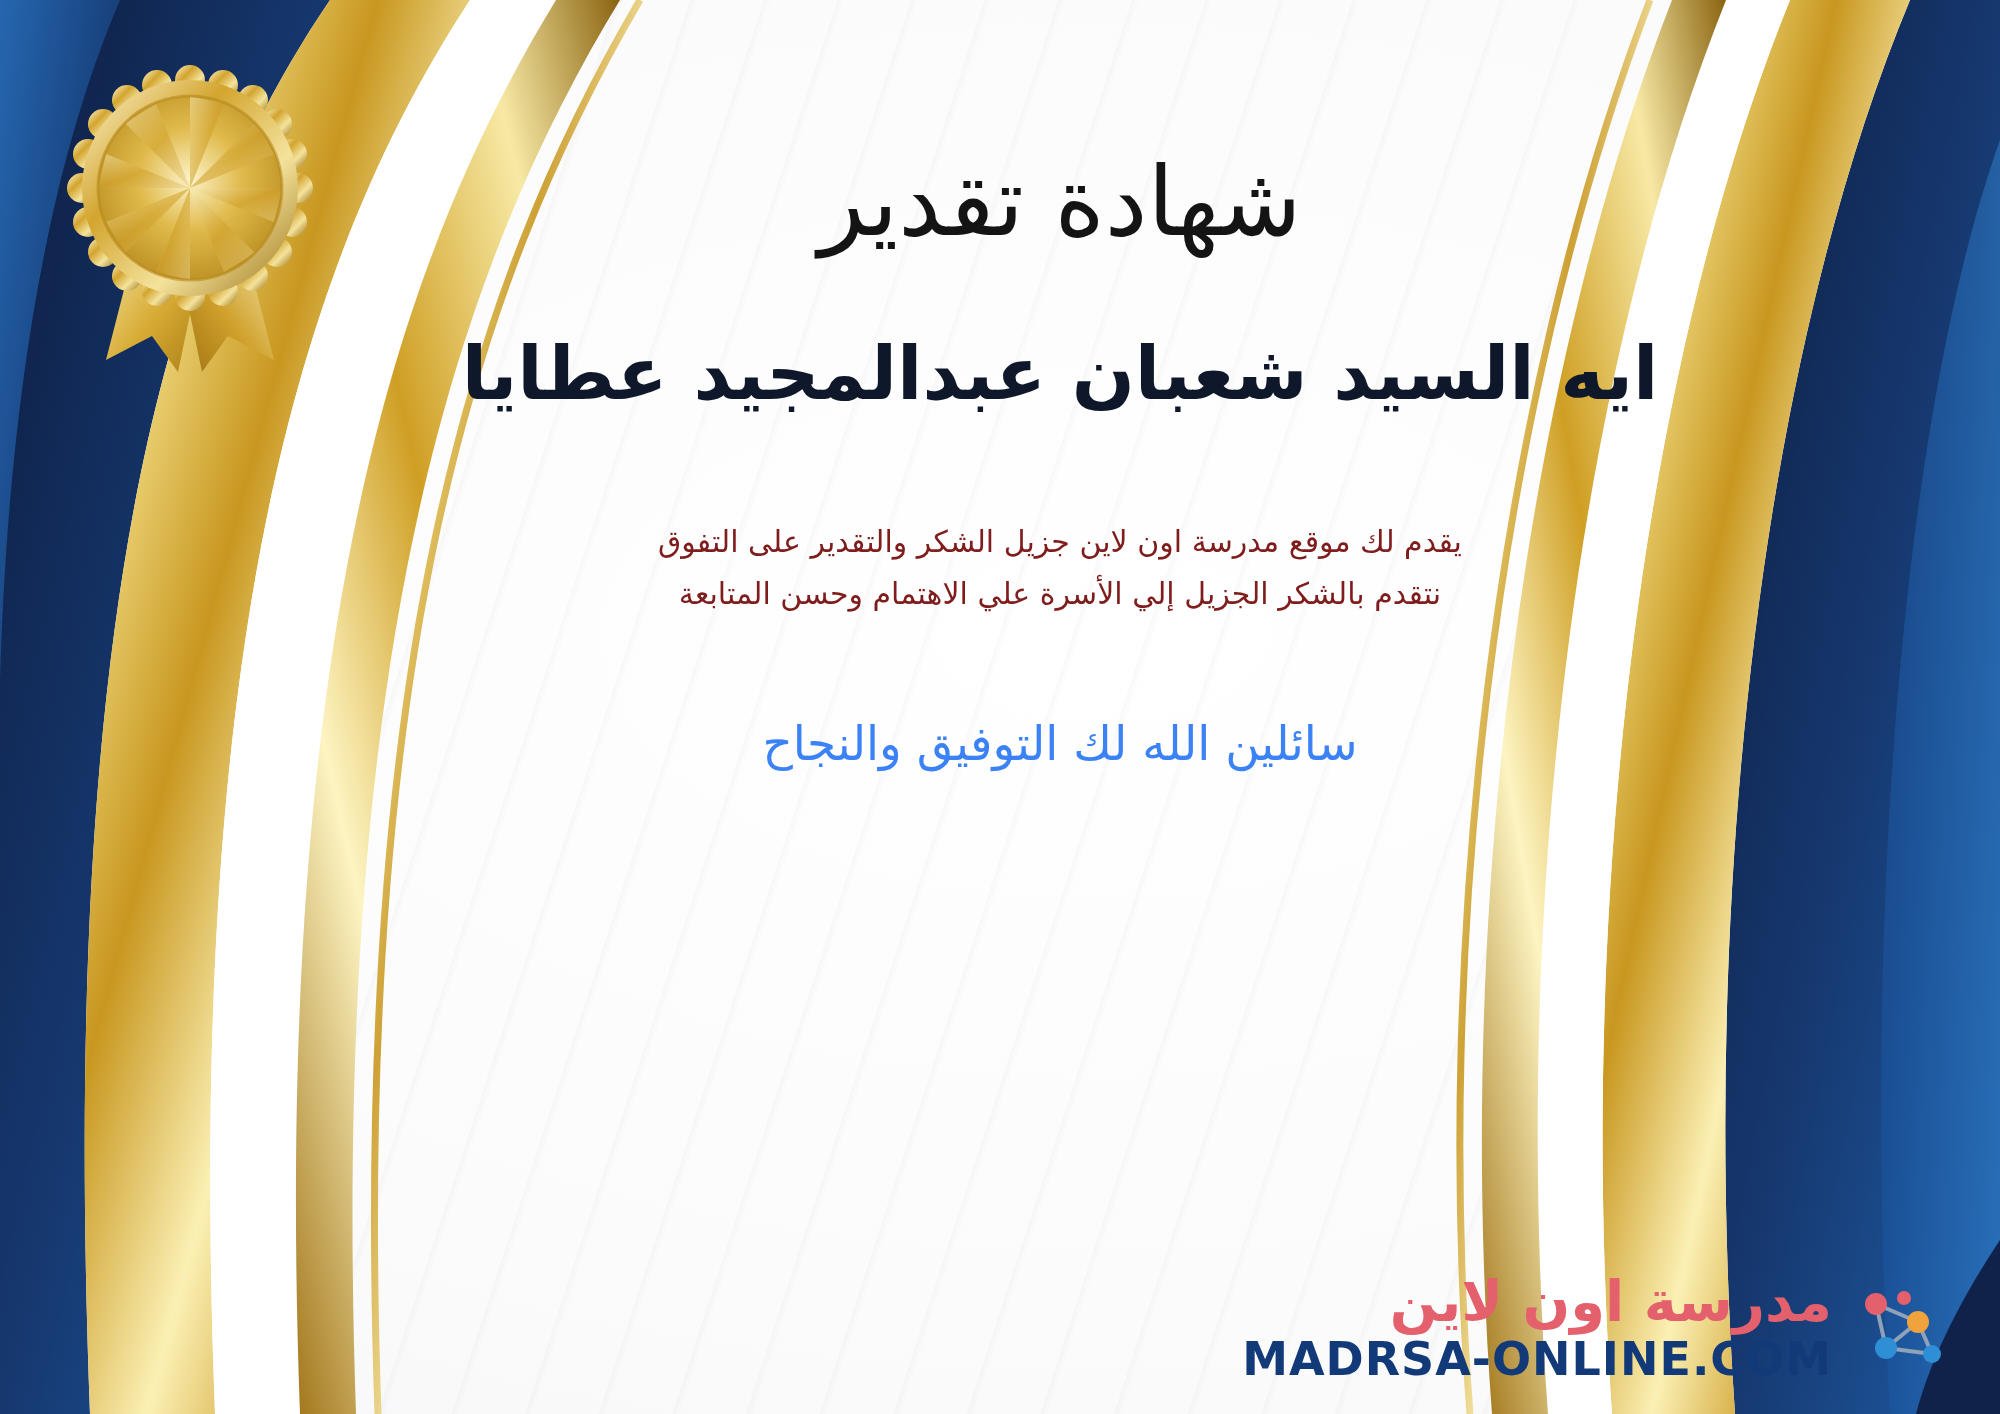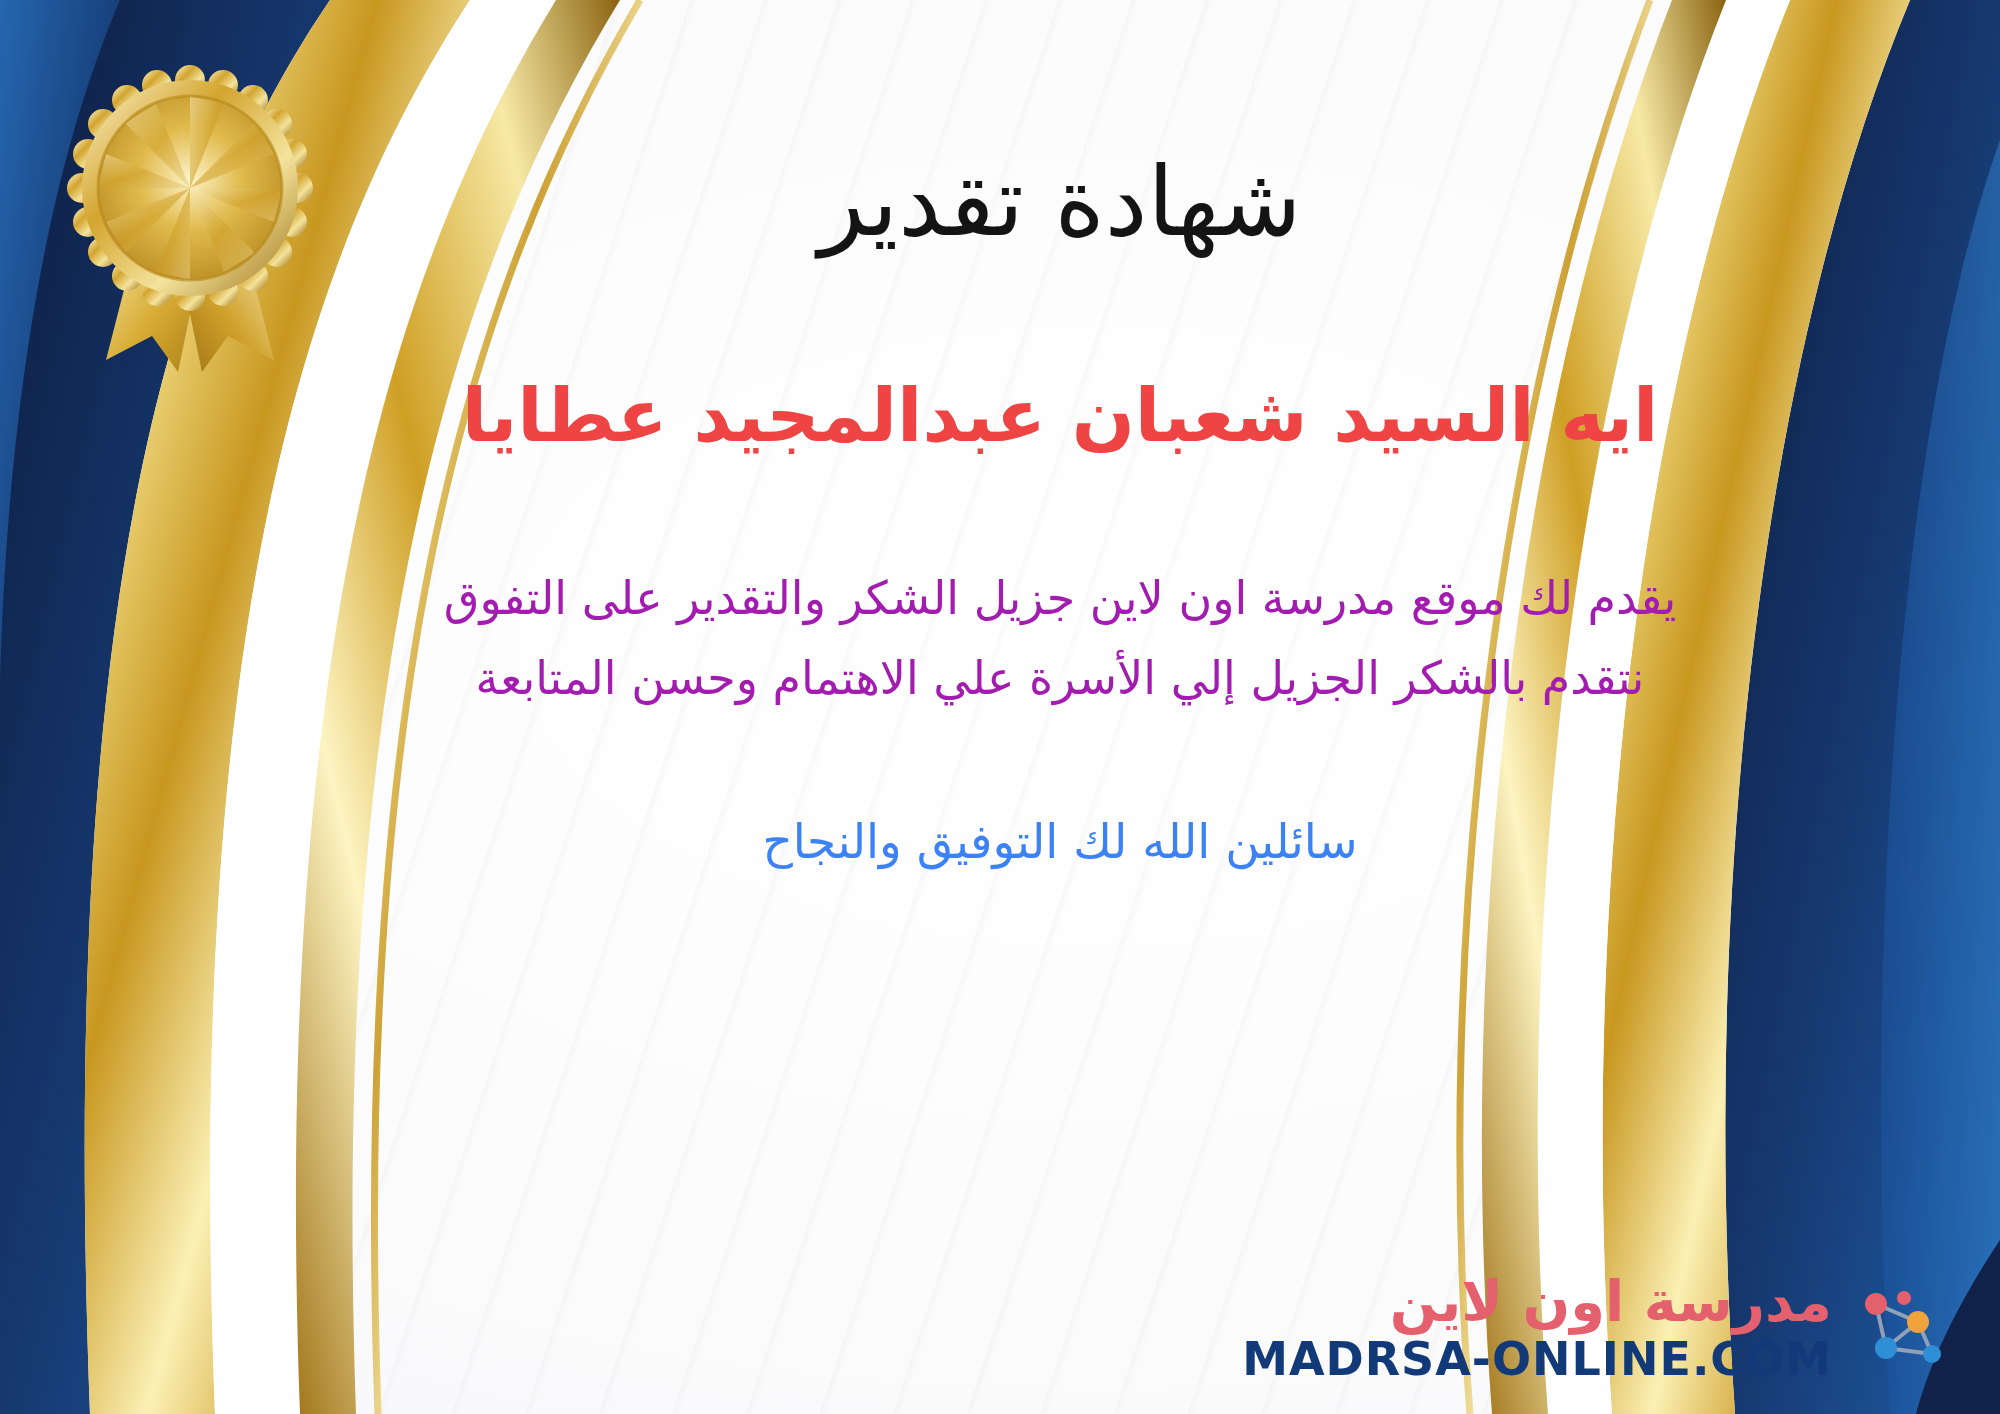--- a/index.html
+++ b/index.html
@@ -67,32 +67,32 @@
   .cert-title {
     font-size: 96px;
     font-weight: 400;
     color: #141414;
     letter-spacing: 0px;
     line-height: 1.1;
     margin: 0;
   }
 
   .recipient {
-    margin-top: 117px;
+    margin-top: 75px;
     font-size: 74px;
     font-weight: 700;
-    color: #ef4444;
+    color: #0f172a;
     line-height: 1.15;
   }
 
   .body-text {
     margin-top: 100px;
-    font-size: 46px;
+    font-size: 30px;
     line-height: 1.75;
-    color: #a21caf;
+    color: #7f1d1d;
     font-weight: 400;
     max-width: 1420px;
     margin-left: auto;
     margin-right: auto;
   }
 
   .score {
     font-weight: 700;
     letter-spacing: 1px;
   }

